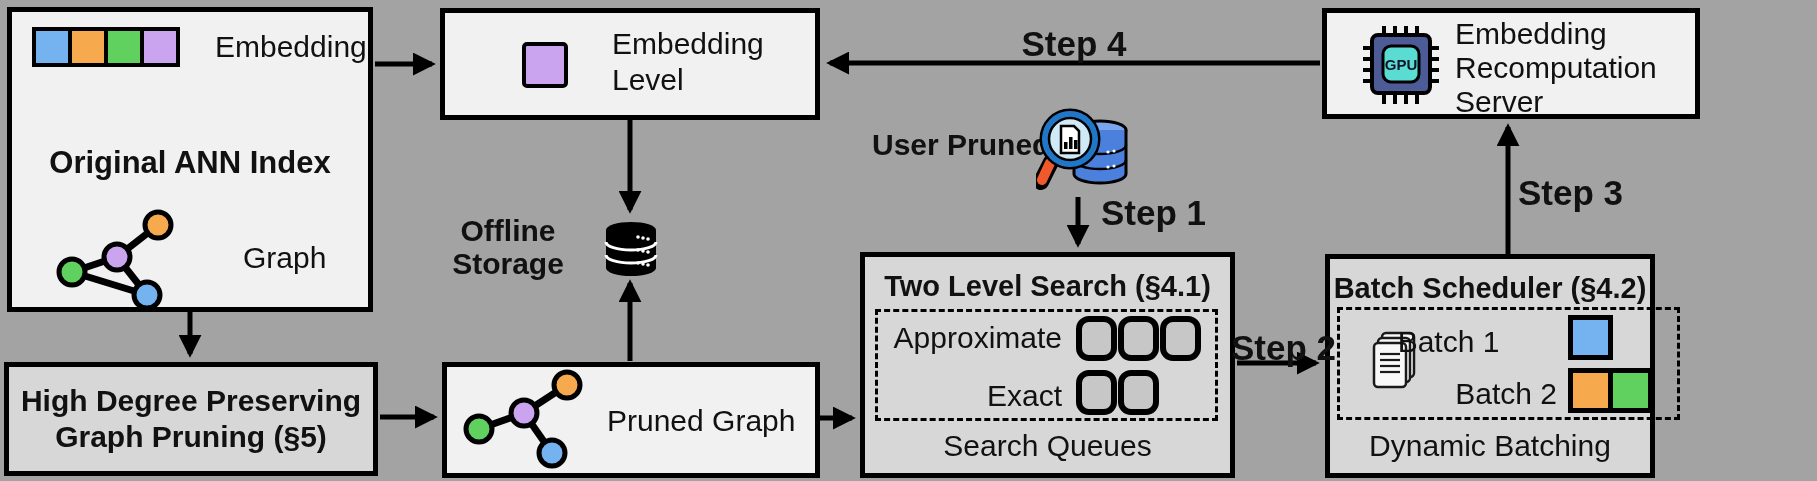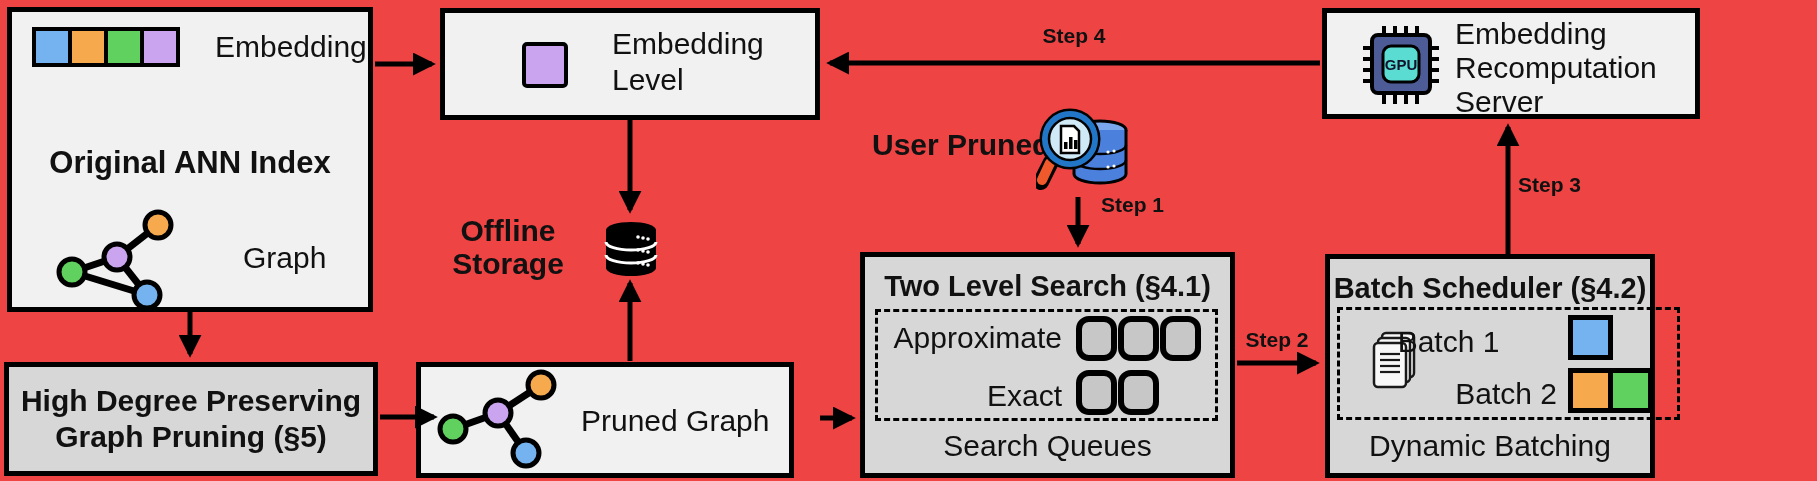--- a/index.html
+++ b/index.html
@@ -1,26 +1,26 @@
 <!DOCTYPE html>
 <html><head>
 <meta charset="utf-8">
 <style>
   html,body{margin:0;padding:0;background:#ffffff;}
-  .canvas{position:relative;width:1817px;height:481px;background:#ef4444;overflow:hidden;
+  .canvas{position:relative;width:1817px;height:481px;background:#a3a3a3;overflow:hidden;
           font-family:"Liberation Sans",sans-serif;color:#111;}
   .box{position:absolute;border:5px solid #000;box-sizing:border-box;}
   .light{background:#f1f1f1;}
   .gray{background:#d7d7d7;}
   .abs{position:absolute;}
   .title{font-weight:bold;font-size:29px;white-space:nowrap;}
   .label{font-size:30px;white-space:nowrap;}
   .bold{font-weight:bold;}
   .center{text-align:center;width:100%;}
-  .step{position:absolute;font-weight:bold;font-size:21px;white-space:nowrap;}
+  .step{position:absolute;font-weight:bold;font-size:35px;white-space:nowrap;}
   .dashed{position:absolute;border:3px dashed #000;box-sizing:border-box;}
   .slot{width:41px;height:45px;border:6px solid #000;border-radius:13px;
         background:#c7c7c7;box-sizing:border-box;margin-right:1px;display:inline-block;}
   .embed-cell{width:40px;height:40px;border:4px solid #000;box-sizing:border-box;display:inline-block;}
   .embed-cell + .embed-cell{margin-left:-4px;}
   .batch-sq{width:45px;height:45px;border:5px solid #000;box-sizing:border-box;display:inline-block;}
   .arrow-layer{position:absolute;left:0;top:0;pointer-events:none;}
   svg{display:block;}
 </style>
 </head>
@@ -178,21 +178,21 @@
     <div class="abs label center" style="left:0;top:170px;">Dynamic Batching</div>
   </div>
 
   <div class="box gray" style="left:4px;top:362px;width:374px;height:114px;display:flex;align-items:center;justify-content:center;">
     <div class="title center" style="font-size:30px;line-height:36px;white-space:nowrap;">
       <div>High Degree Preserving</div>
       <div>Graph Pruning (§5)</div>
     </div>
   </div>
 
-  <div class="box light" style="left:416px;top:362px;width:378px;height:116px;">
+  <div class="box light" style="left:442px;top:362px;width:378px;height:116px;">
     <svg class="abs" style="left:11px;top:1px;" width="135" height="105" viewBox="0 0 135 105">
       <g stroke="#000" stroke-width="7">
         <line x1="66" y1="45" x2="109" y2="17"></line>
         <line x1="66" y1="45" x2="21" y2="61"></line>
         <line x1="66" y1="45" x2="94" y2="85"></line>
       </g>
       <g stroke="#000" stroke-width="5">
         <circle cx="109" cy="17" r="13" fill="#f7a94d"></circle>
         <circle cx="21" cy="61" r="13" fill="#60d15f"></circle>
         <circle cx="94" cy="85" r="13" fill="#74b3f0"></circle>

